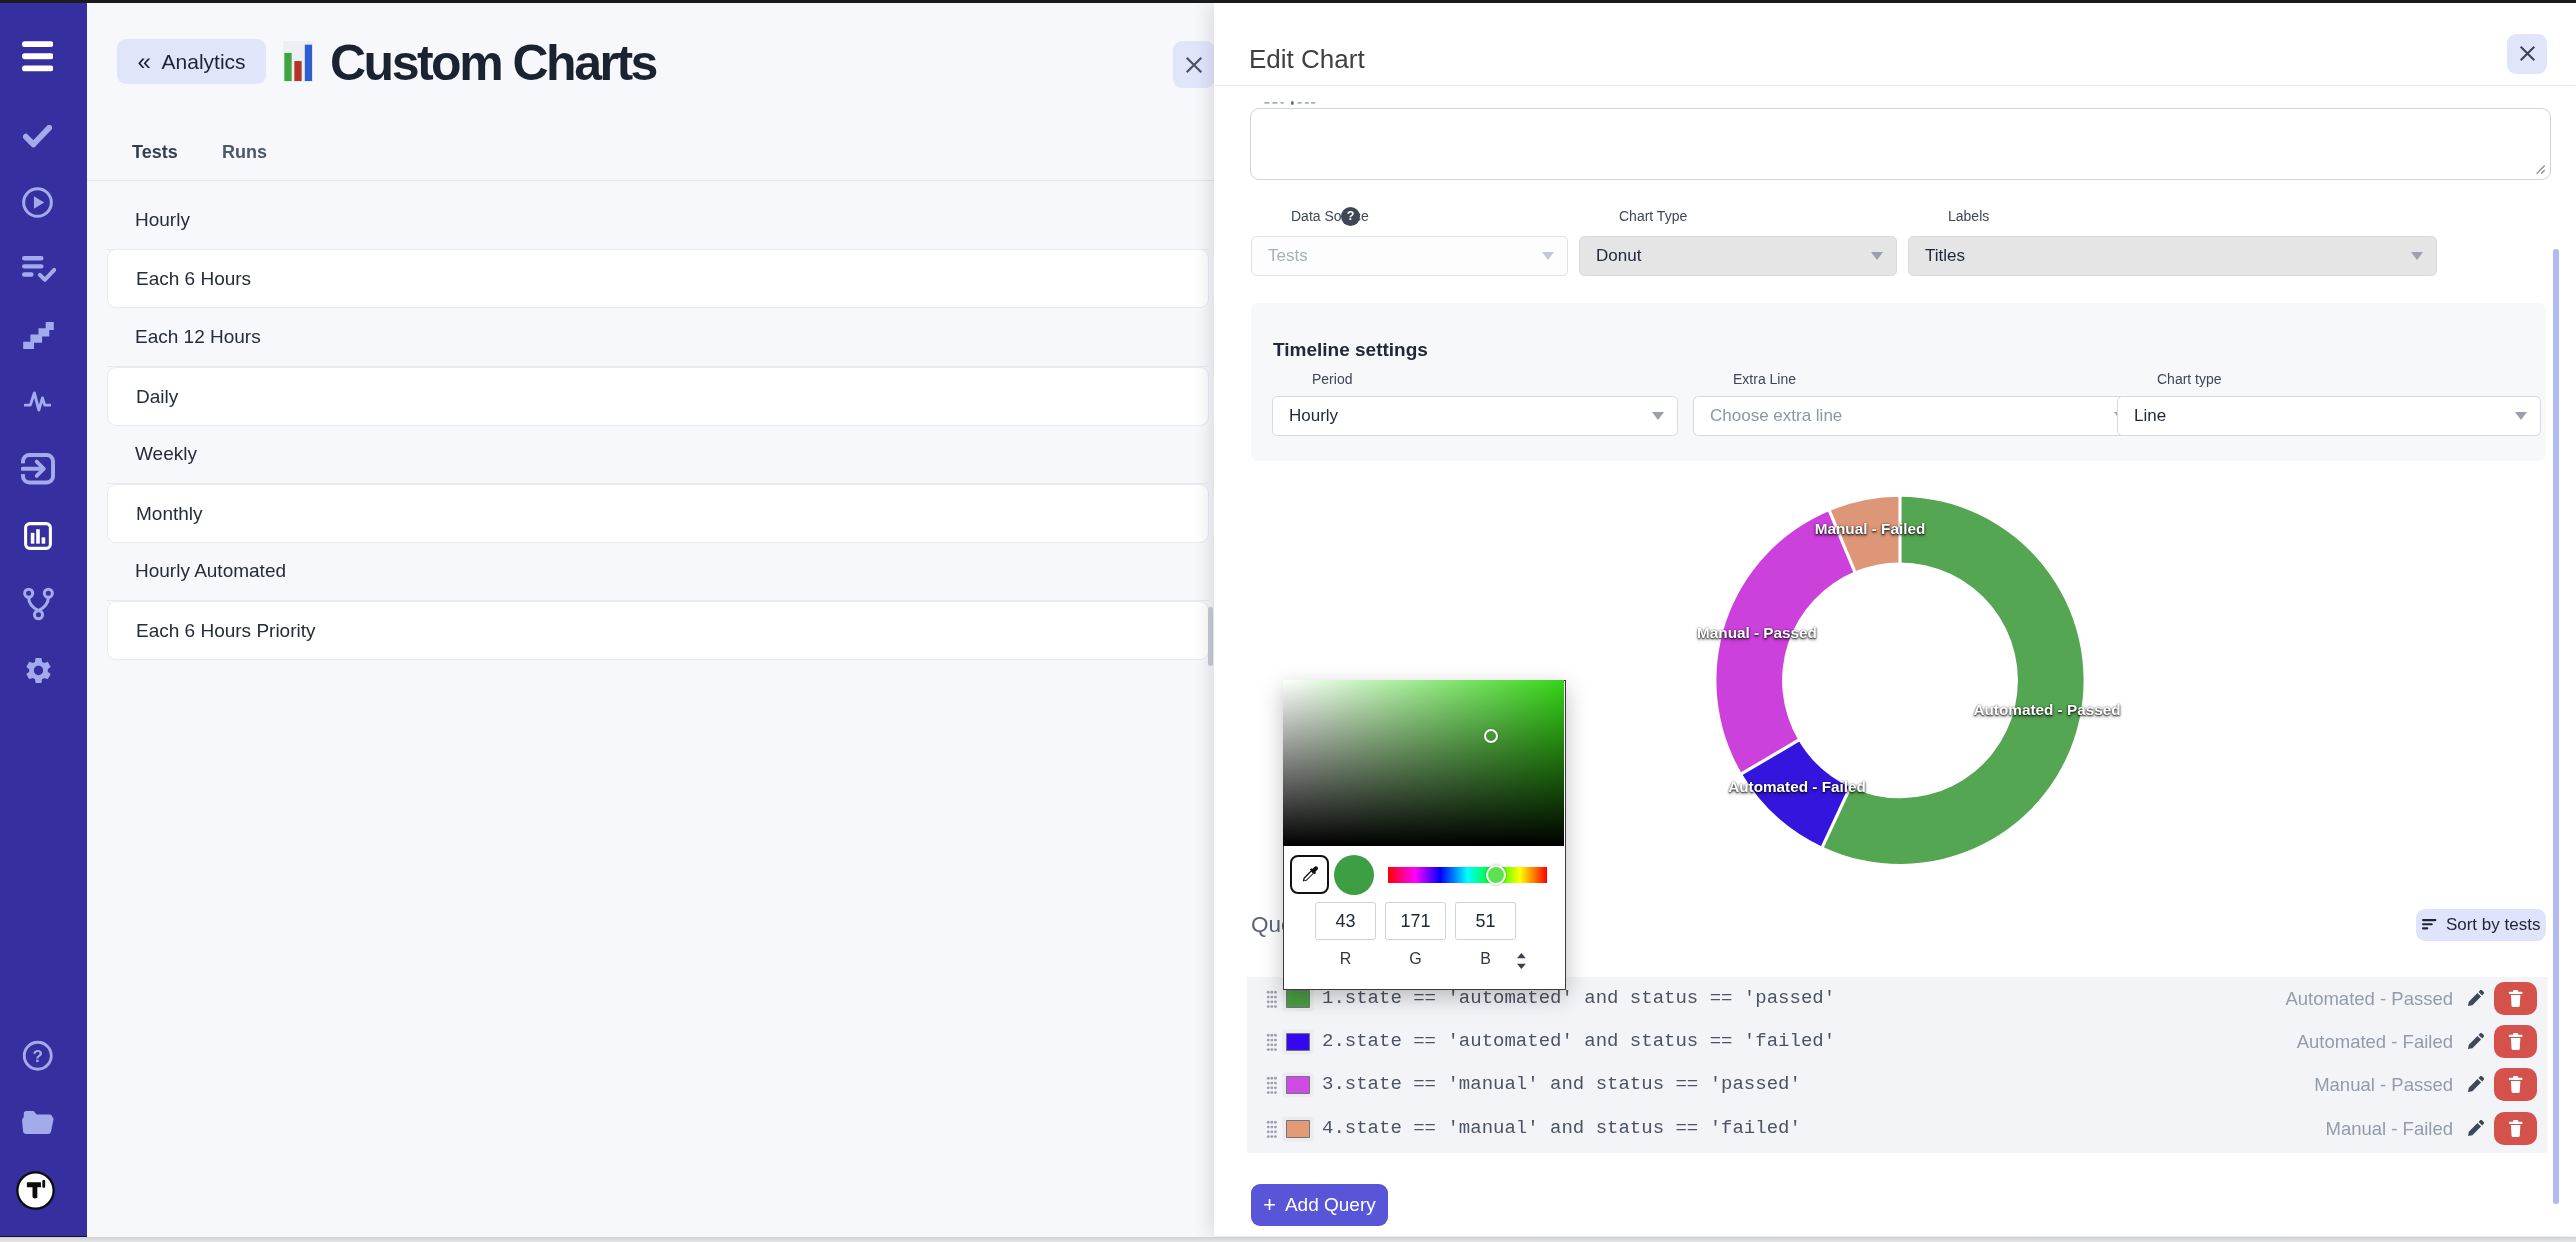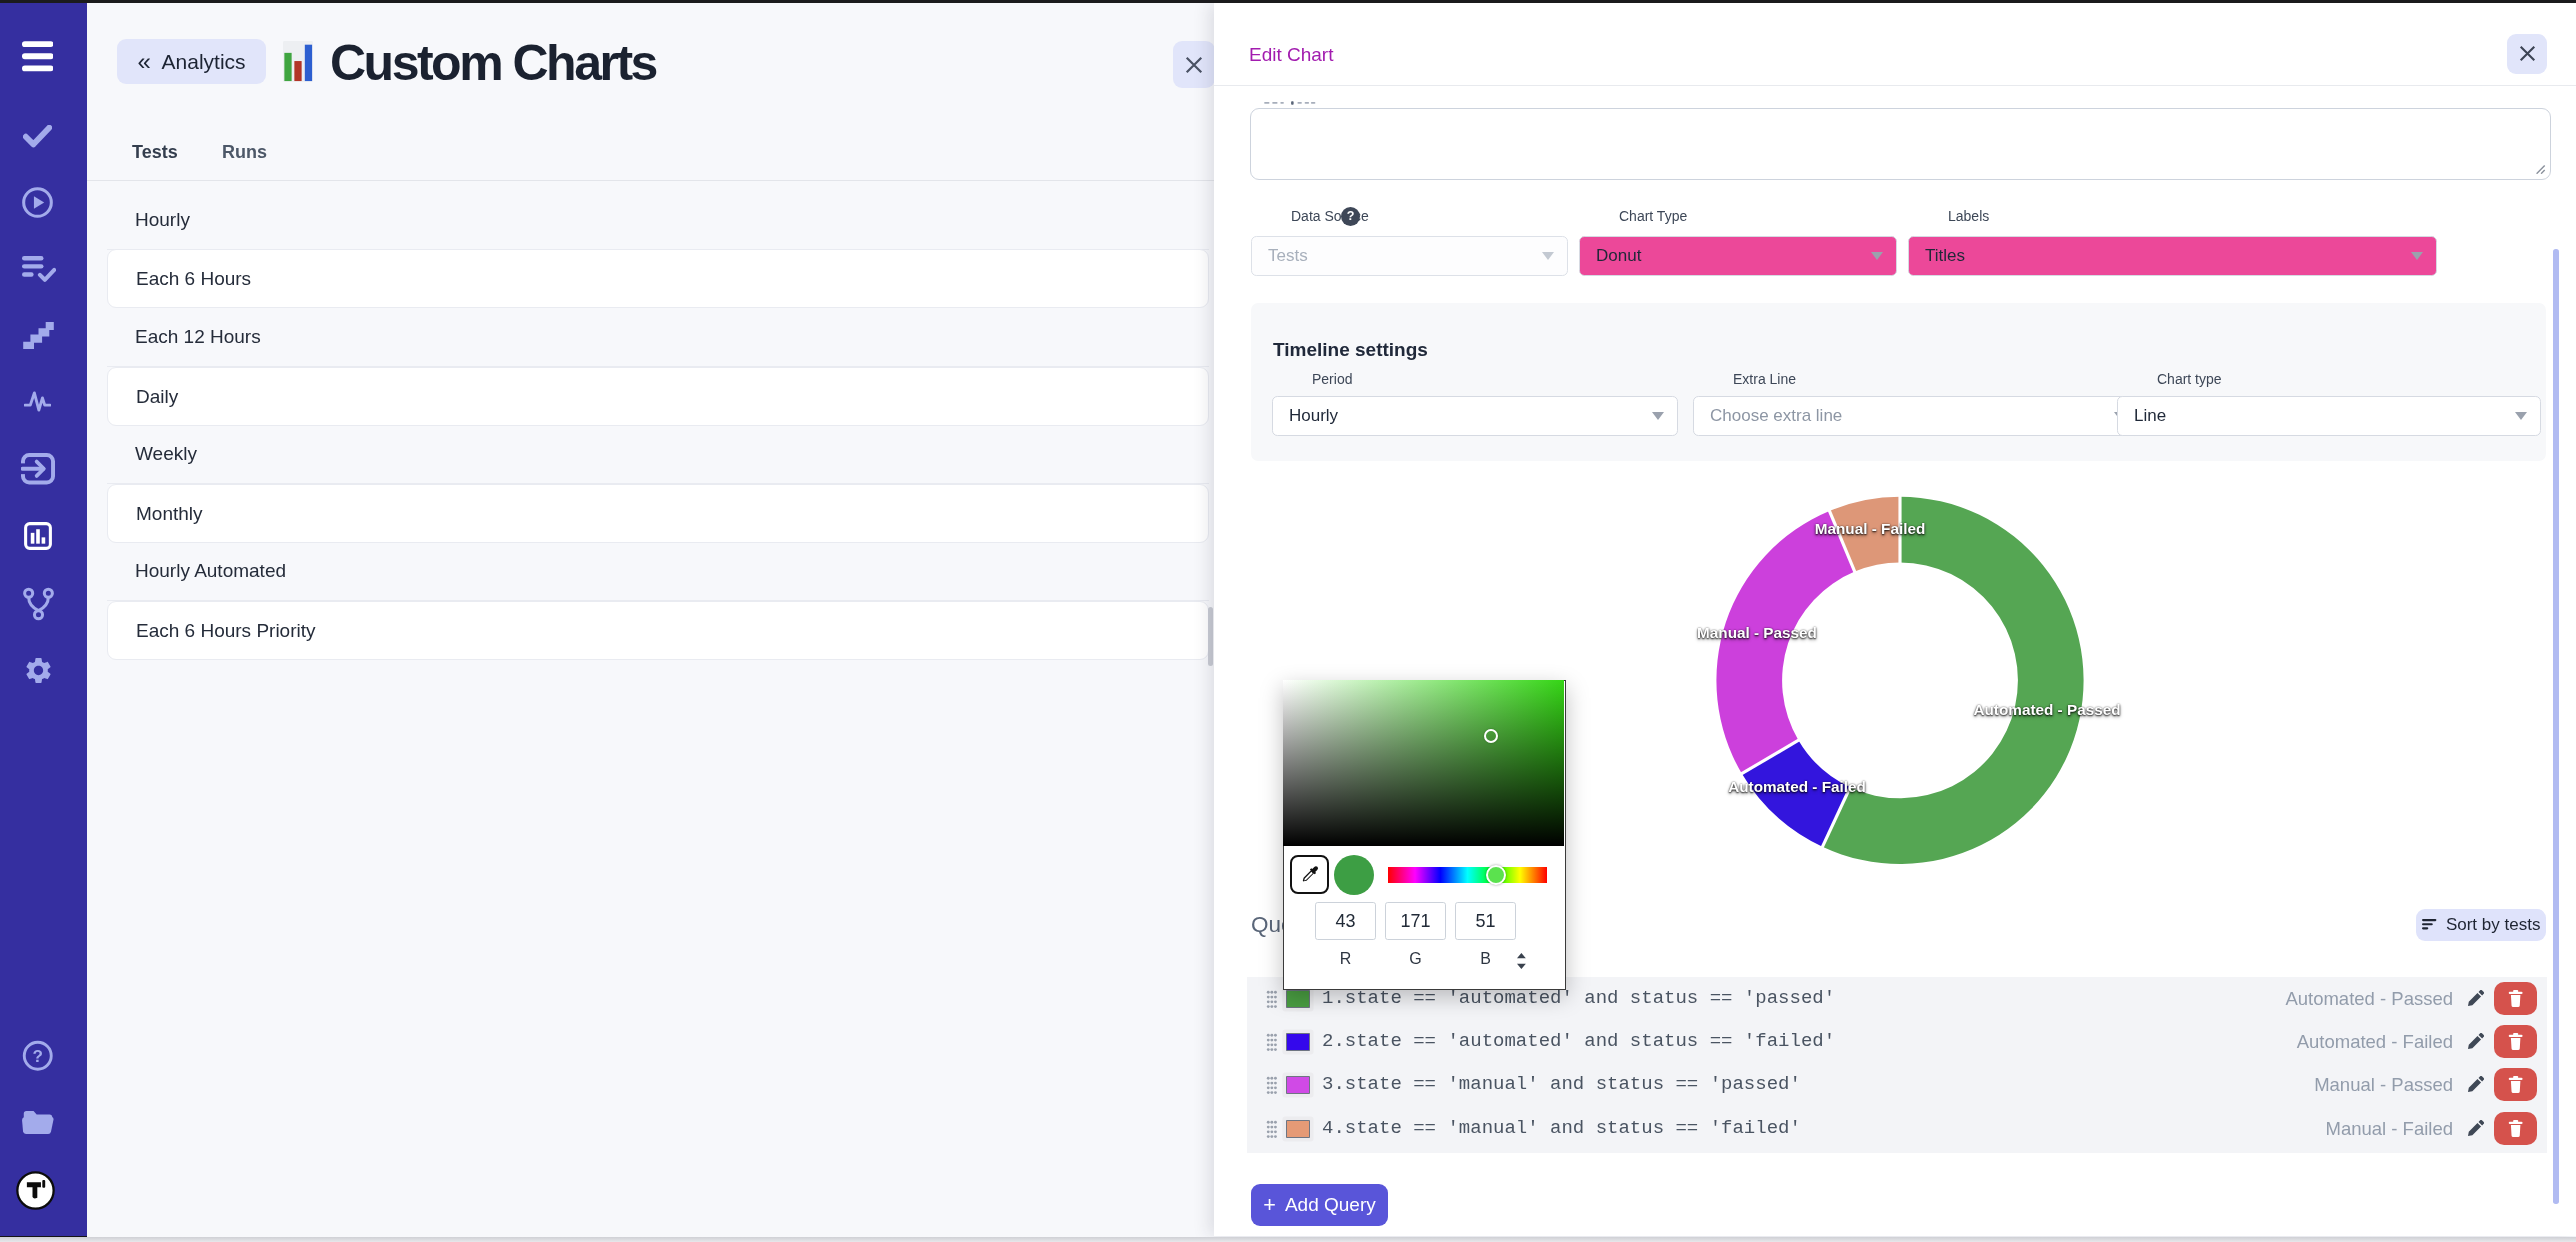--- a/index.html
+++ b/index.html
@@ -21,27 +21,27 @@
 #charticon { left:283px; top:41px; }
 .tab { top:142px; font-size:18px; font-weight:700; }
 #hr1 { left:87px; top:180px; width:1127px; height:0.9px; background:#e3e5ea; }
 .row { left:107px; width:1102px; height:59px; display:flex; align-items:center; padding-left:28px; font-size:19px; color:#252c3a; border-bottom:0.9px solid #e9ebf1; }
 .roww { background:#ffffff; border:0.9px solid #e9ebf1; border-radius:9px; }
 #midclose { left:1173px; top:41px; width:42px; height:47px; background:#e1e5fa; border-radius:9px; color:#4a5264; font-size:23.4px; display:flex; align-items:center; justify-content:center; }
 #midscroll { left:1208px; top:607px; width:5.4px; height:59px; background:#c9ccd4; border-radius:2.7px; }
 
 
 #editpanel { left:1214px; top:2.7px; width:1362px; height:1233px; background:#ffffff; box-shadow:-5.4px 0 16px rgba(30,35,60,0.12); z-index:10; }
-#edittitle { left:35px; top:41px; font-size:19px; font-weight:500; color:#a21caf; }
+#edittitle { left:35px; top:41px; font-size:26px; font-weight:500; color:#404040; }
 #editclose { left:1293px; top:31px; width:40px; height:40px; background:#e1e5fa; border-radius:9px; color:#3c4454; font-size:21.6px; display:flex; align-items:center; justify-content:center; }
 #edithr { left:0px; top:82px; width:1362px; height:0.9px; background:#e8eaee; }
 #ta { left:36px; top:105px; width:1301px; height:72px; border:0.9px solid #cdd3dd; border-radius:9px; background:#fff; }
 .resize-h { position:absolute; right:4.5px; bottom:4.5px; width:12.6px; height:12.6px; }
 .flabel { font-size:14px; color:#3d4757;margin-left:40px; }
-.sel { position:absolute; height:40px; border:0.9px solid #d6dae2; border-radius:5.4px; background:#ec4899; font-size:17px; color:#1f2838; display:flex; align-items:center; padding:0 16px; }
+.sel { position:absolute; height:40px; border:0.9px solid #d6dae2; border-radius:5.4px; background:#e5e5e5; font-size:17px; color:#1f2838; display:flex; align-items:center; padding:0 16px; }
 .sel .arrow { position:absolute; right:13.5px; top:50%; margin-top:-3.6px; width:0; height:0; border-left:6.3px solid transparent; border-right:6.3px solid transparent; border-top:8px solid #9aa1ad; }
 .sel.dis { color:#a8b0bc; border-color:#dde1e8; background:#fdfdfe; }
 #timelinebox { left:37px; top:300px; width:1295px; height:158px; background:#f7f8fa; border-radius:7.2px; }
 #tlheading { left:59px; top:336px; font-size:19px; font-weight:700; color:#20293a; }
 
 
 #donut { left:1693px; top:468px; z-index:11; position:absolute; }
 .dlabel { position:absolute; z-index:12; color:#fff; font-size:15.3px; font-weight:700; text-shadow:0 0.9px 1.8px rgba(0,0,0,0.75), 0 0 1.8px rgba(0,0,0,0.55), 0 1.8px 3.6px rgba(0,0,0,0.4); white-space:nowrap; transform:translate(-50%,-50%); }
 
 

